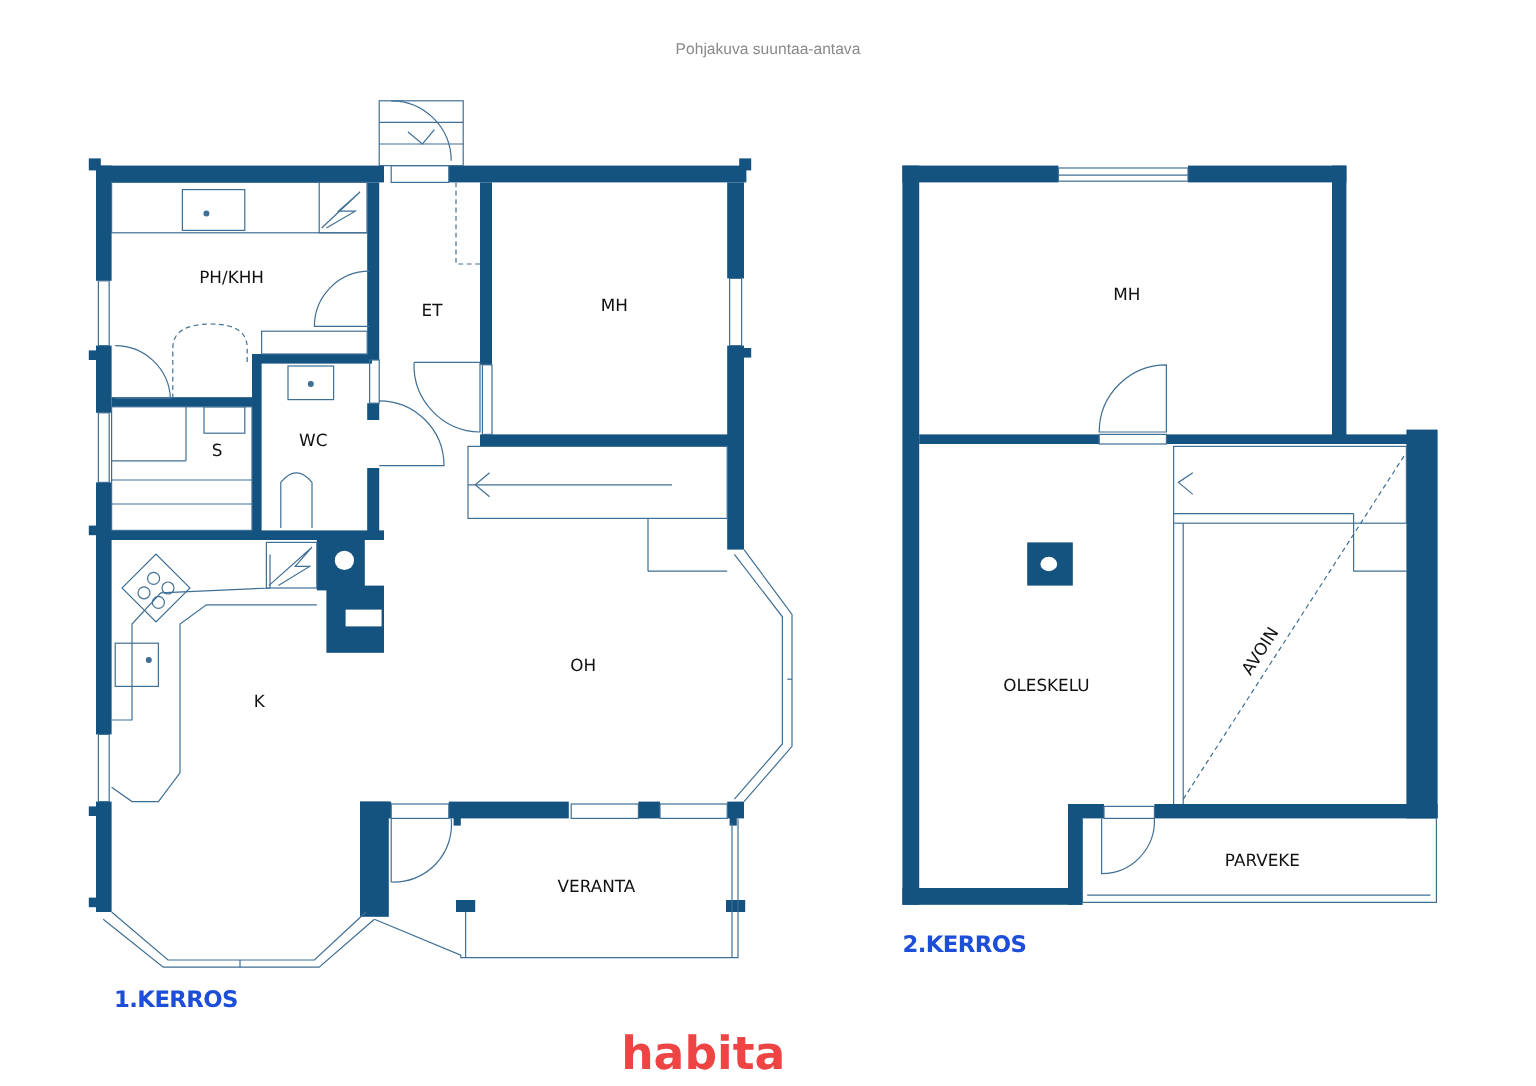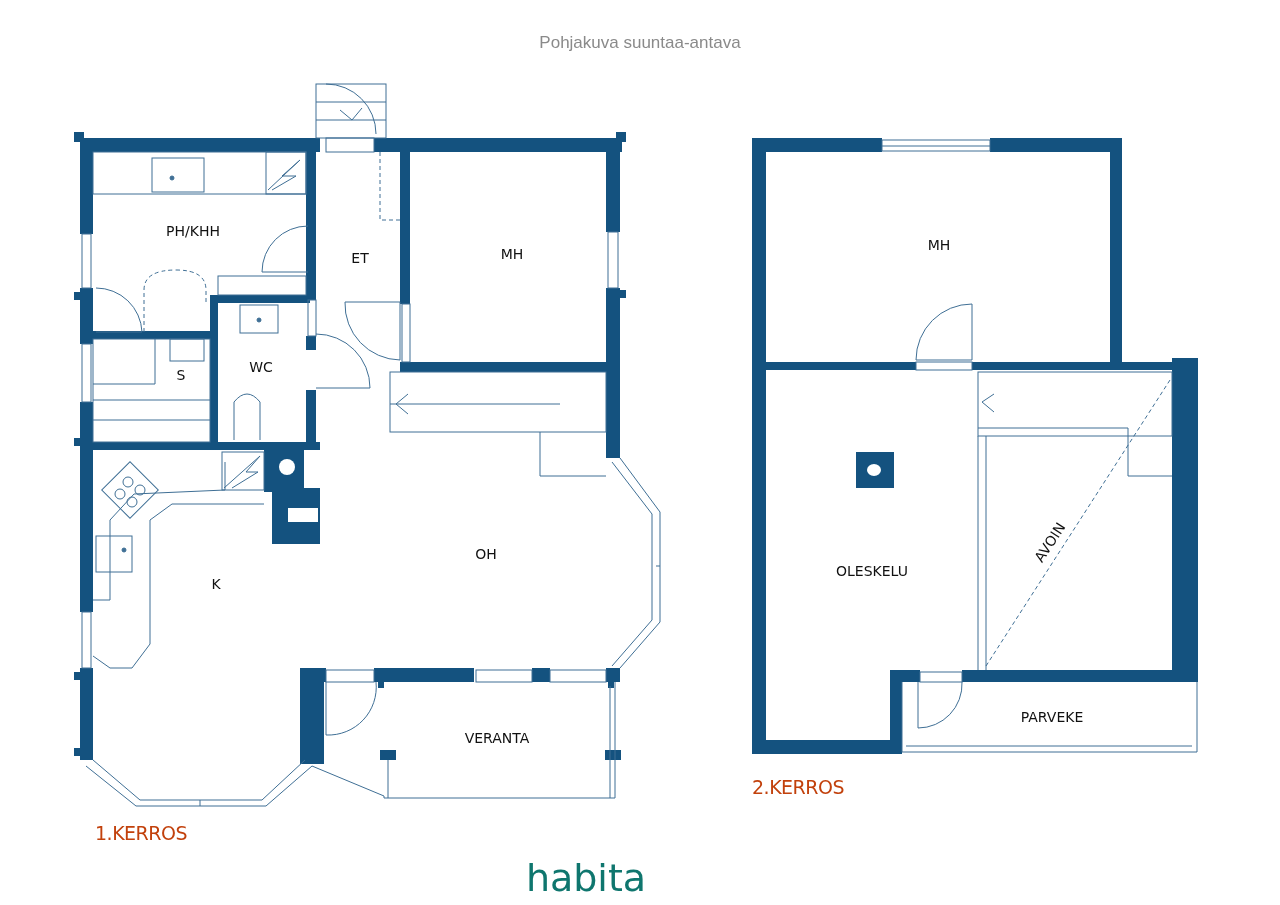--- a/index.html
+++ b/index.html
@@ -1,21 +1,21 @@
 <!DOCTYPE html>
 <html><head>
 <meta charset="utf-8">
 <style>
   html, body { margin:0; padding:0; background:#ffffff; }
   body { width:1280px; height:905px; position:relative; overflow:hidden; font-family:"Liberation Sans", sans-serif; }
-  .subtitle { position:absolute; left:0; width:1280px; top:33px; text-align:center; font-size:17px; color:#8a8a8a; }
+  .subtitle { position:absolute; left:0; width:1280px; top:33px; text-align:center; font-size:13px; color:#8a8a8a; }
   svg.plan { position:absolute; left:0; top:0; }
   .room-label { font-family:"DejaVu Sans", sans-serif; font-size:14px; fill:#111; }
-  .floor-label { position:absolute; font-family:"DejaVu Sans", sans-serif; font-weight:normal; font-size:19px; color:#c2410c; letter-spacing:-0.5px; }
-  .logo { position:absolute; left:0; width:1172px; top:856px; text-align:center; font-family:"DejaVu Sans", sans-serif; font-weight:normal; font-size:38px; color:#0f766e; letter-spacing:0px; }
+  .floor-label { position:absolute; font-family:"DejaVu Sans", sans-serif; font-weight:bold; font-size:19px; color:#1d4ed8; letter-spacing:-0.5px; }
+  .logo { position:absolute; left:0; width:1172px; top:856px; text-align:center; font-family:"DejaVu Sans", sans-serif; font-weight:bold; font-size:38px; color:#ef4444; letter-spacing:0px; }
 </style>
 </head>
 <body>
 
 <div class="subtitle">Pohjakuva suuntaa-antava</div>
 
 <svg class="plan" width="1280" height="905" viewBox="0 0 1280 905">
   <g>
 
     <g fill="#14527f" stroke="none">

